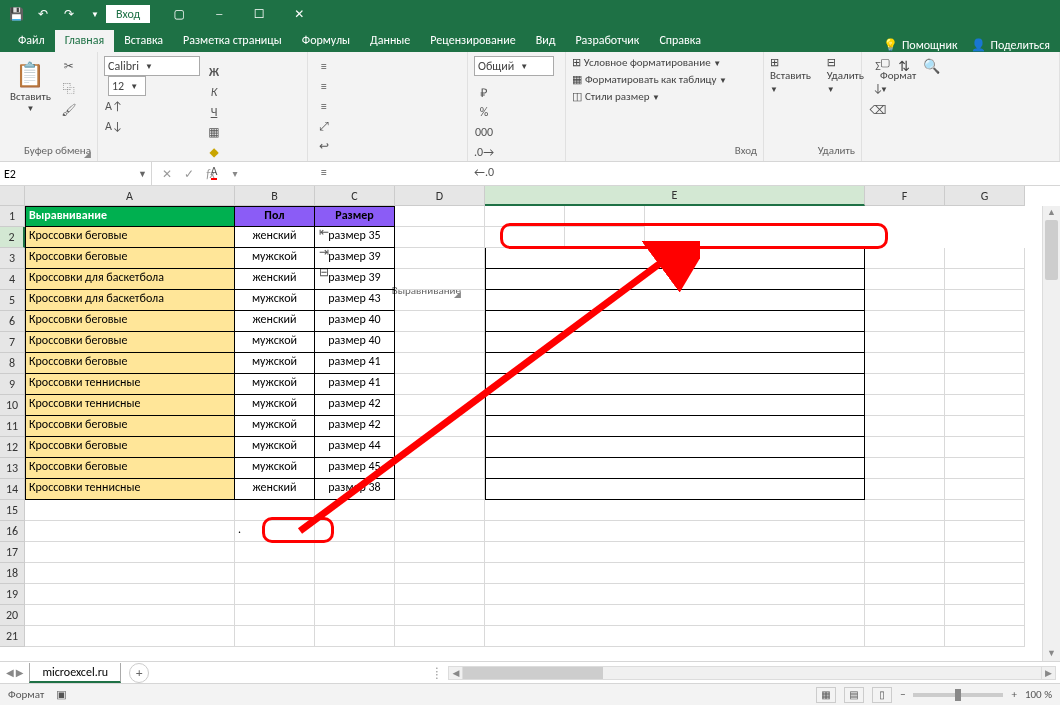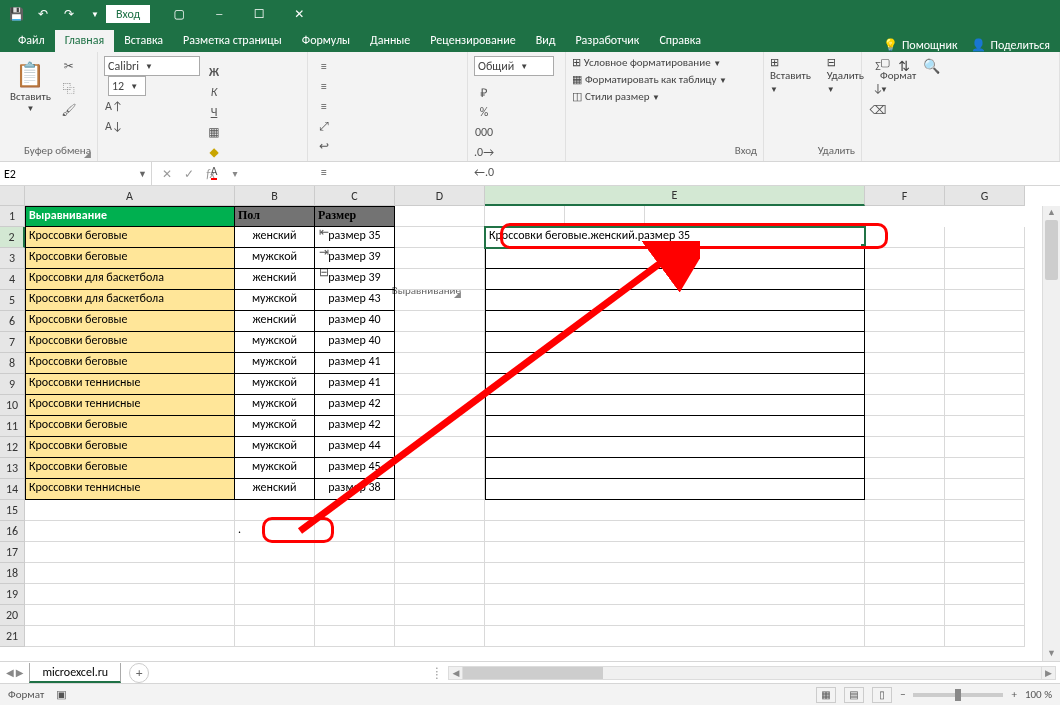--- a/index.html
+++ b/index.html
@@ -53,21 +53,21 @@
 .col-headers { position: absolute; top: 0; left: 25px; right: 18px; height: 20px; display: flex; }
 .col-h { background: #e6e6e6; border-right: 1px solid #ccc; border-bottom: 1px solid #ccc; display: flex; align-items: center; justify-content: center; font-size: 12px; color: #333; }
 .col-h.selected { background: #d3e8d3; border-bottom: 2px solid #1e7145; }
 .row-headers { position: absolute; top: 20px; left: 0; width: 25px; }
 .row-h { height: 21px; background: #e6e6e6; border-right: 1px solid #ccc; border-bottom: 1px solid #ccc; display: flex; align-items: center; justify-content: center; font-size: 12px; color: #333; }
 .row-h.selected { background: #d3e8d3; border-right: 2px solid #1e7145; }
 .cells { position: absolute; top: 20px; left: 25px; right: 18px; bottom: 0; }
 .cell-row { display: flex; height: 21px; }
 .cell { border-right: 1px solid #d9d9d9; border-bottom: 1px solid #d9d9d9; padding: 1px 3px; font-size: 12px; overflow: hidden; white-space: nowrap; }
 .hdr-green { background: #00b050; color: #fff; font-weight: bold; }
-.hdr-yellow { background: #737373; font-weight: bold; text-align: left; font-family: Liberation Serif, serif; }
+.hdr-yellow { background: #8b5cf6; font-weight: bold; text-align: center; }
 .yellow { background: #ffe699; }
 .vscroll { position: absolute; top: 20px; right: 0; width: 18px; bottom: 0; background: #f0f0f0; border-left: 1px solid #dcdcdc; }
 .vscroll .thumb { position: absolute; top: 14px; left: 2px; right: 2px; height: 60px; background: #cdcdcd; border-radius: 2px; }
 .vscroll .arr { position: absolute; left: 0; right: 0; height: 14px; text-align: center; font-size: 9px; color: #888; }
 
 
 .data-border { border-right: 1px solid #000 !important; border-bottom: 1px solid #000 !important; }
 .data-border-left { border-left: 1px solid #000; }
 .data-border-top { border-top: 1px solid #000; }
 
@@ -318,21 +318,20 @@
         <div class="cell hdr-yellow data-border data-border-top" style="width: 80px;">Размер</div>
         <div class="cell" style="width: 90px;"></div>
         <div class="cell" style="width: 80px;"></div>
         <div class="cell" style="width: 80px;"></div>
       </div>
       <div class="cell-row">
         <div class="cell yellow data-border data-border-left" style="width: 210px;">Кроссовки беговые</div>
         <div class="cell data-border" style="width: 80px; text-align: center;">женский</div>
         <div class="cell data-border" style="width: 80px; text-align: center;">размер 35</div>
         <div class="cell" style="width: 90px;"></div>
-        <div class="cell data-border data-border-left active-cell" style="width: 380px;">Кроссовки беговые.женский.размер 35</div>
         <div class="cell" style="width: 80px;"></div>
         <div class="cell" style="width: 80px;"></div>
       </div>
       <div class="cell-row">
         <div class="cell yellow data-border data-border-left" style="width: 210px;">Кроссовки беговые</div>
         <div class="cell data-border" style="width: 80px; text-align: center;">мужской</div>
         <div class="cell data-border" style="width: 80px; text-align: center;">размер 39</div>
         <div class="cell" style="width: 90px;"></div>
         <div class="cell data-border data-border-left" style="width: 380px;"></div>
         <div class="cell" style="width: 80px;"></div>

